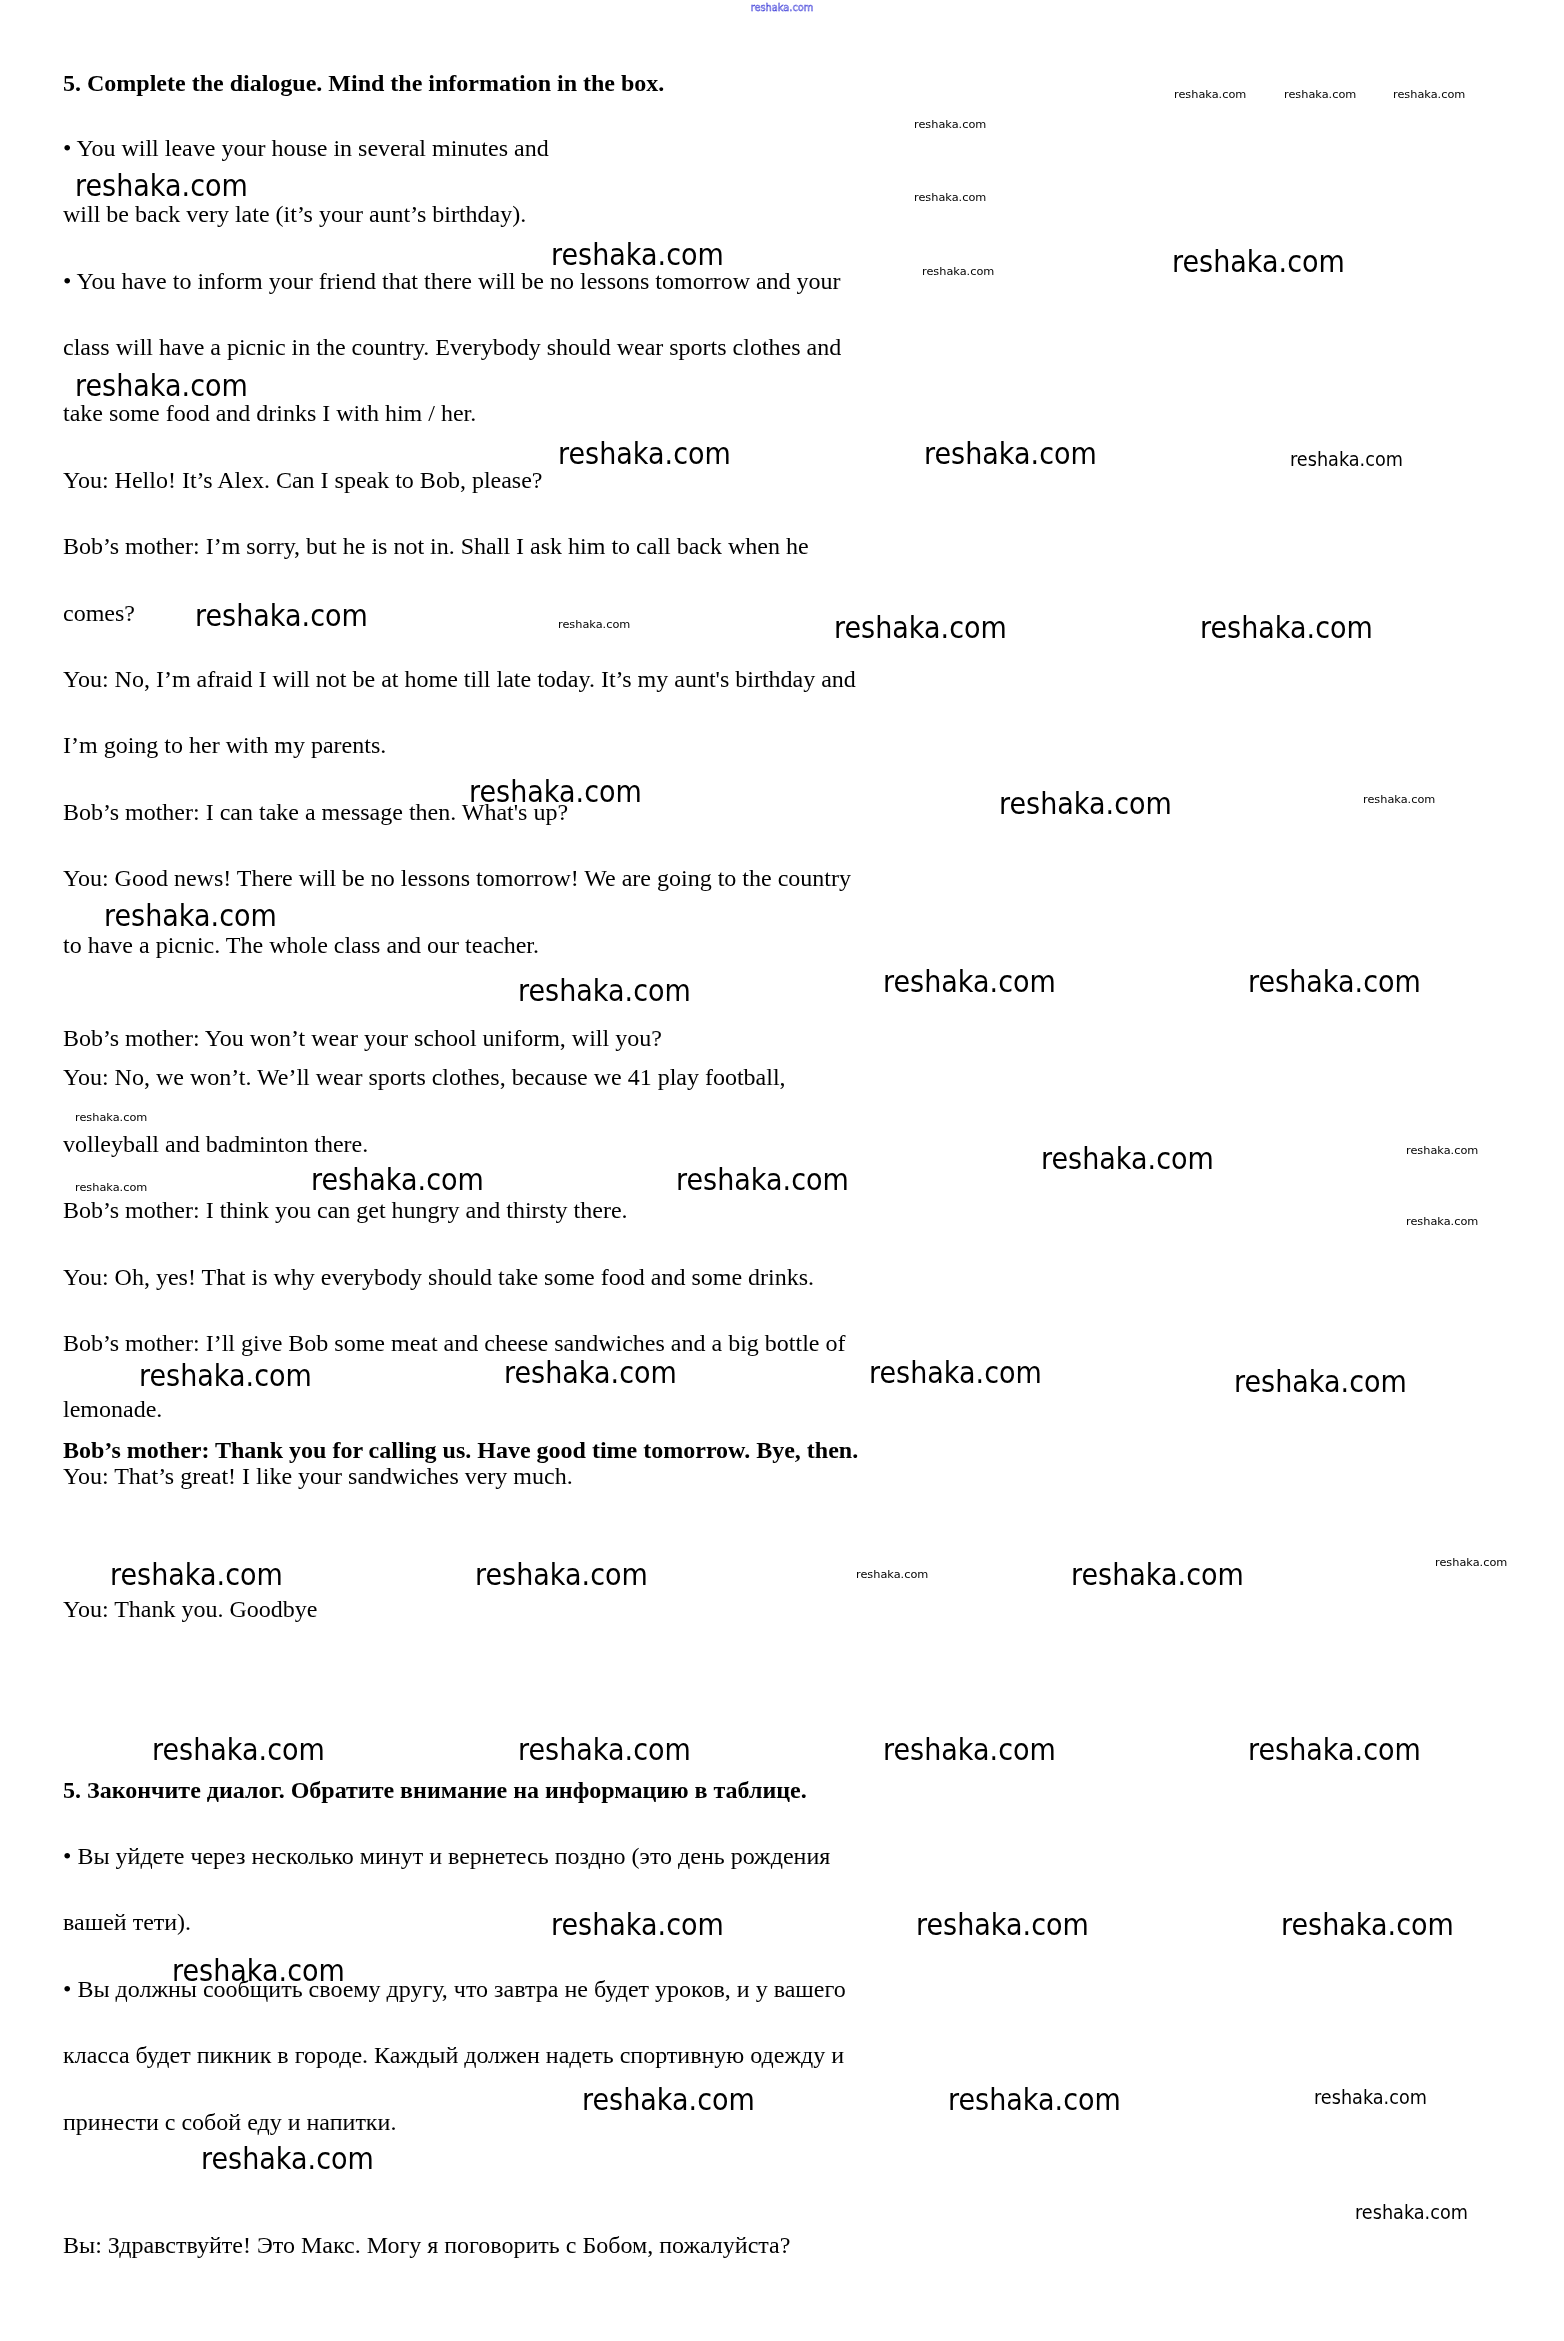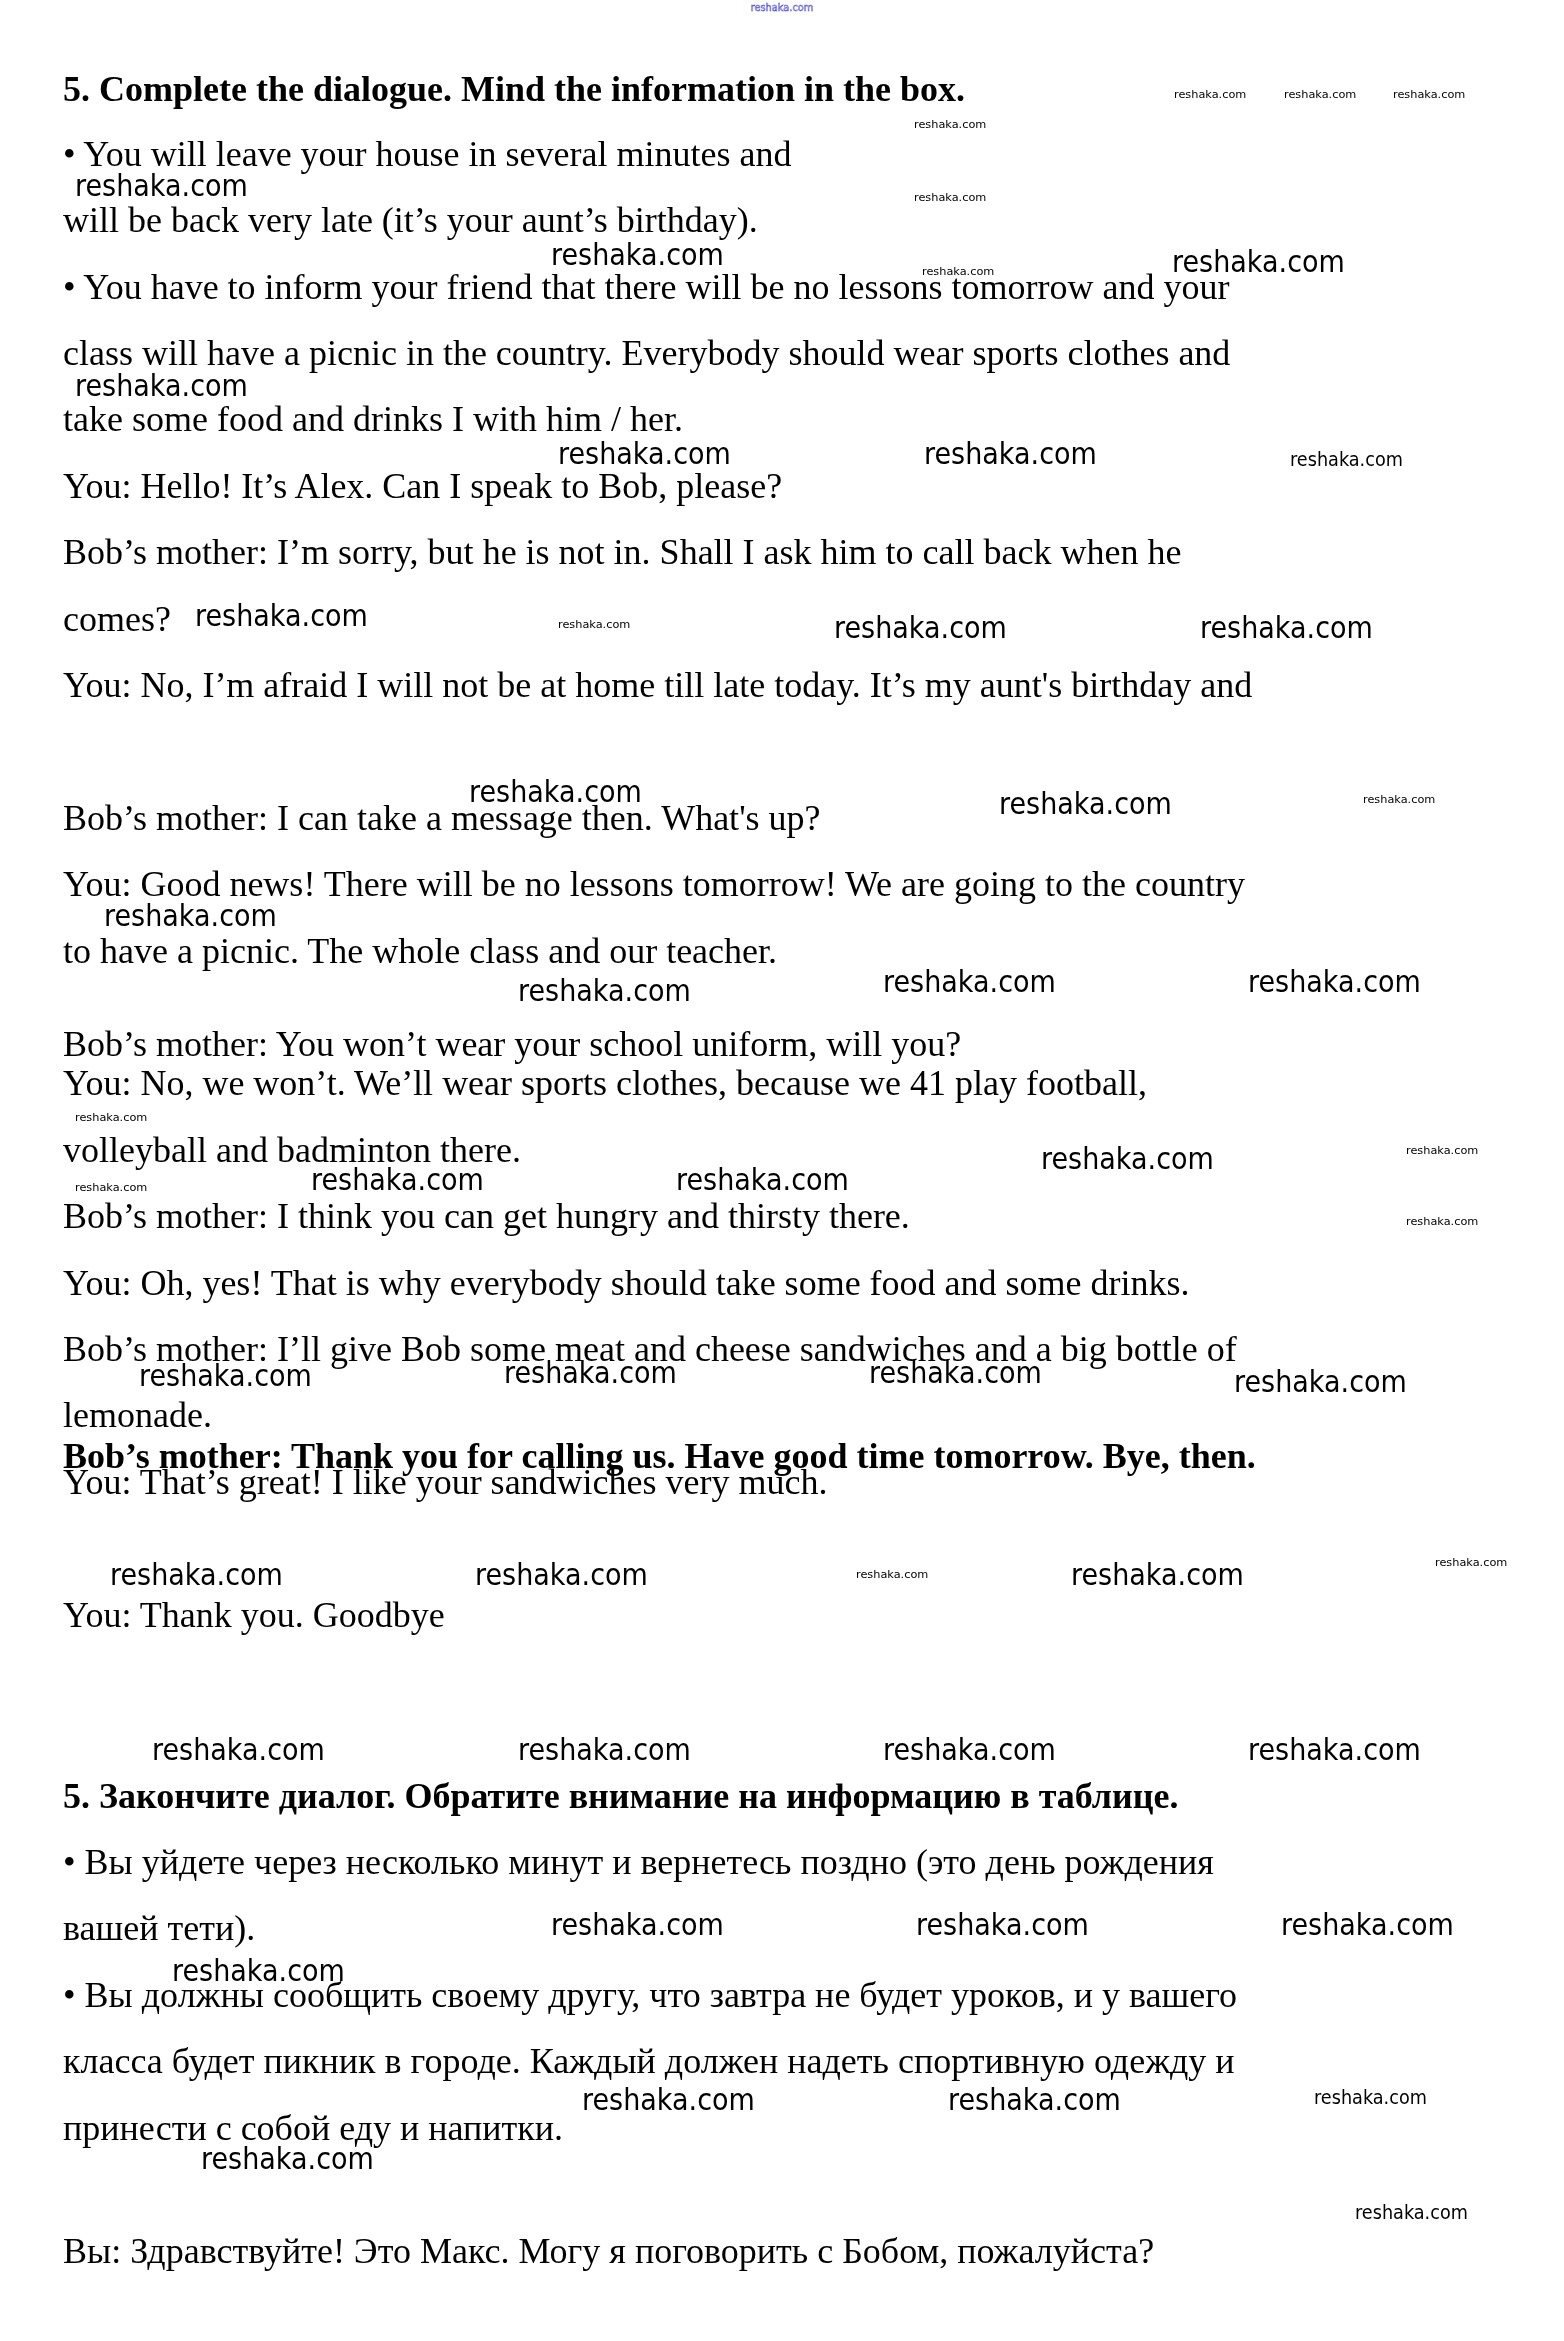--- a/index.html
+++ b/index.html
@@ -2,21 +2,21 @@
 <html style="font-size:12px"><head>
 <meta charset="utf-8">
 <style>
   html, body { margin: 0; padding: 0; background: #ffffff; }
   body { width: 1564px; height: 2342px; position: relative; overflow: hidden; }
   .page { position: absolute; left: 0; top: 0; width: 1264px; height: 2342px; }
   .top-wm { position: absolute; top: 1.5px; left: 0; width: 1564px; text-align: center;
     font-family: "DejaVu Sans", sans-serif; font-size: 9.8px; color: #ffffff;
     -webkit-text-stroke: 0.5px #3a3ad8; letter-spacing: 0; }
   .line { position: absolute; left: 63px; white-space: nowrap;
-    font-family: "Liberation Serif", serif; font-size: 36px; color: #000;
+    font-family: "Liberation Serif", serif; font-size: 24px; color: #000;
     line-height: 1; transform-origin: left top; }
   .title { font-weight: bold; }
   .wm { position: absolute; white-space: nowrap; font-family: "DejaVu Sans", sans-serif;
     color: #000; line-height: 1; transform-origin: left top; }
   .wm.big { font-size: 30px; transform: scaleX(0.9); }
   .wm.med { font-size: 19.6px; transform: scaleX(0.9); }
   .wm.small { font-size: 11.3px; }
 </style>
 </head>
 <body>
@@ -28,20 +28,21 @@
   <div class="line title" style="top:71px;">5. Complete the dialogue. Mind the information in the box.</div>
   <div class="line" style="top:136px;">• You will leave your house in several minutes and</div>
   <div class="line" style="top:202px;">will be back very late (it’s your aunt’s birthday).</div>
   <div class="line" style="top:269px;">• You have to inform your friend that there will be no lessons tomorrow and your</div>
   <div class="line" style="top:335px;">class will have a picnic in the country. Everybody should wear sports clothes and</div>
   <div class="line" style="top:468px;">You: Hello! It’s Alex. Can I speak to Bob, please?</div>
   <div class="line" style="top:401px;">take some food and drinks I with him / her.</div>
   <div class="line" style="top:534px;">Bob’s mother: I’m sorry, but he is not in. Shall I ask him to call back when he</div>
   <div class="line" style="top:601px;">comes?</div>
   <div class="line" style="top:667px;">You: No, I’m afraid I will not be at home till late today. It’s my aunt's birthday and</div>
+  <div class="line" style="top:733px;">I’m going to her with my parents.</div>
   <div class="line" style="top:800px;">Bob’s mother: I can take a message then. What's up?</div>
   <div class="line" style="top:866px;">You: Good news! There will be no lessons tomorrow! We are going to the country</div>
   <div class="line" style="top:933px;">to have a picnic. The whole class and our teacher.</div>
   <div class="line" style="top:999px;margin-top:27px;">Bob’s mother: You won’t wear your school uniform, will you?</div>
   <div class="line" style="top:1065px;">You: No, we won’t. We’ll wear sports clothes, because we 41 play football,</div>
   <div class="line" style="top:1132px;">volleyball and badminton there.</div>
   <div class="line" style="top:1198px;">Bob’s mother: I think you can get hungry and thirsty there.</div>
   <div class="line" style="top:1265px;">You: Oh, yes! That is why everybody should take some food and some drinks.</div>
   <div class="line" style="top:1331px;">Bob’s mother: I’ll give Bob some meat and cheese sandwiches and a big bottle of</div>
   <div class="line" style="top:1397px;">lemonade.</div>

